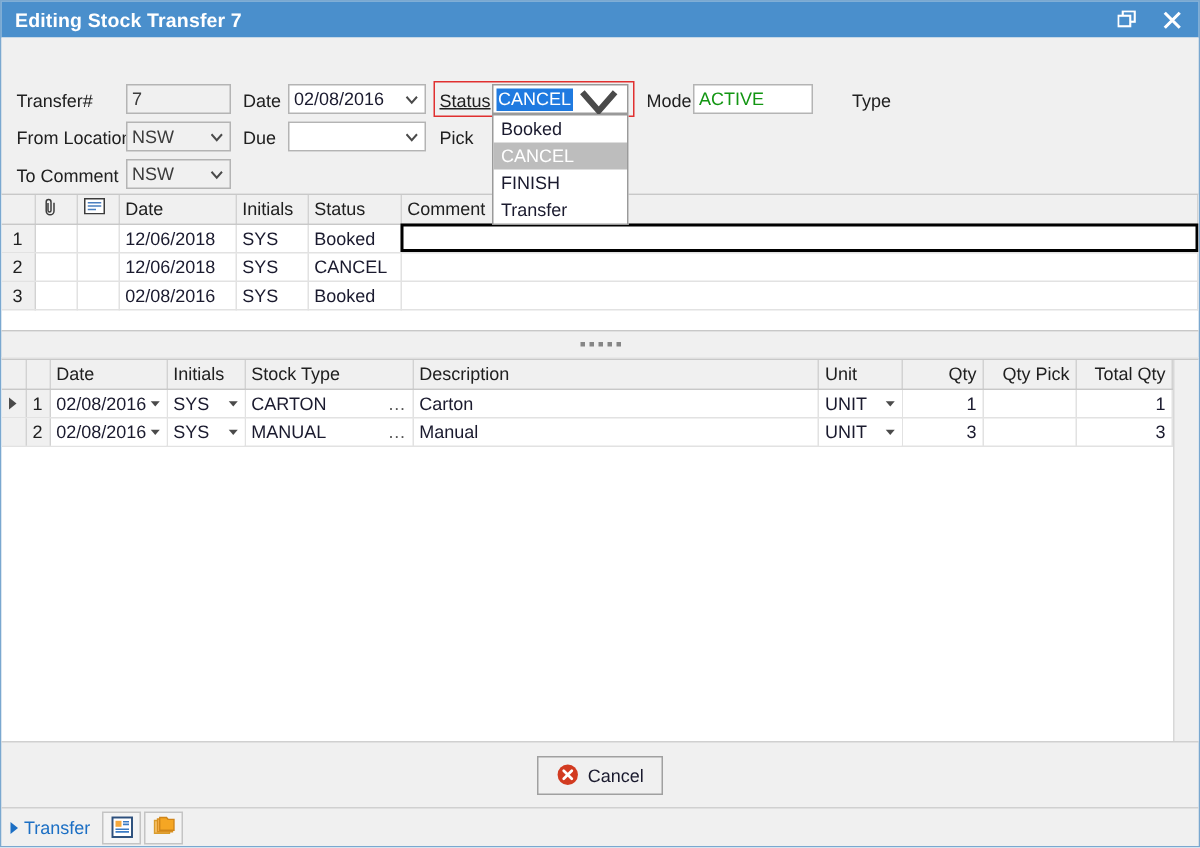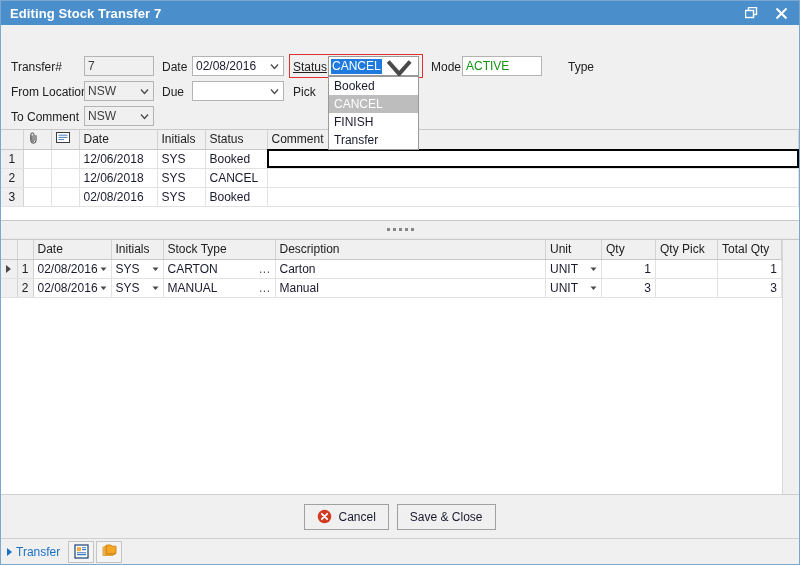--- a/index.html
+++ b/index.html
@@ -168,21 +168,21 @@
     border-bottom: 1px solid #c8c8c8;
     font-weight: normal;
     text-align: left;
     height: 19px;
     padding: 0 4px;
     color: #202020;
     font-size: 12px;
     white-space: nowrap;
     overflow: hidden;
   }
-  table.g th.num { }
+  table.g th.num { text-align: right; }
   table.g td {
     border-right: 1px solid #e2e2e2;
     border-bottom: 1px solid #e2e2e2;
     height: 19px;
     padding: 0 4px;
     color: #1a1a2e;
     white-space: nowrap;
     overflow: hidden;
     background: #ffffff;
   }
@@ -574,23 +574,20 @@
   </div>
 
   <div class="buttonbar">
     <div class="btn">
       <svg width="15" height="15" viewBox="0 0 15 15">
         <circle cx="7.5" cy="7.5" r="6.8" fill="#d23b21"></circle>
         <path d="M4.8 4.8 L10.2 10.2 M10.2 4.8 L4.8 10.2" stroke="#ffffff" stroke-width="1.8" stroke-linecap="round"></path>
       </svg>
       <span>Cancel</span>
     </div>
-    <div class="btn">
-      <span>Save &amp; Close</span>
-    </div>
   </div>
 
   <div class="statusbar">
     <div class="sb-link">
       <span class="sb-chev"></span>
       <span>Transfer</span>
     </div>
     <div class="sb-icon">
       <svg width="15" height="15" viewBox="0 0 15 15">
         <rect x="1" y="1" width="13" height="13" fill="#ffffff" stroke="#2c4f7c" stroke-width="1.3"></rect>

